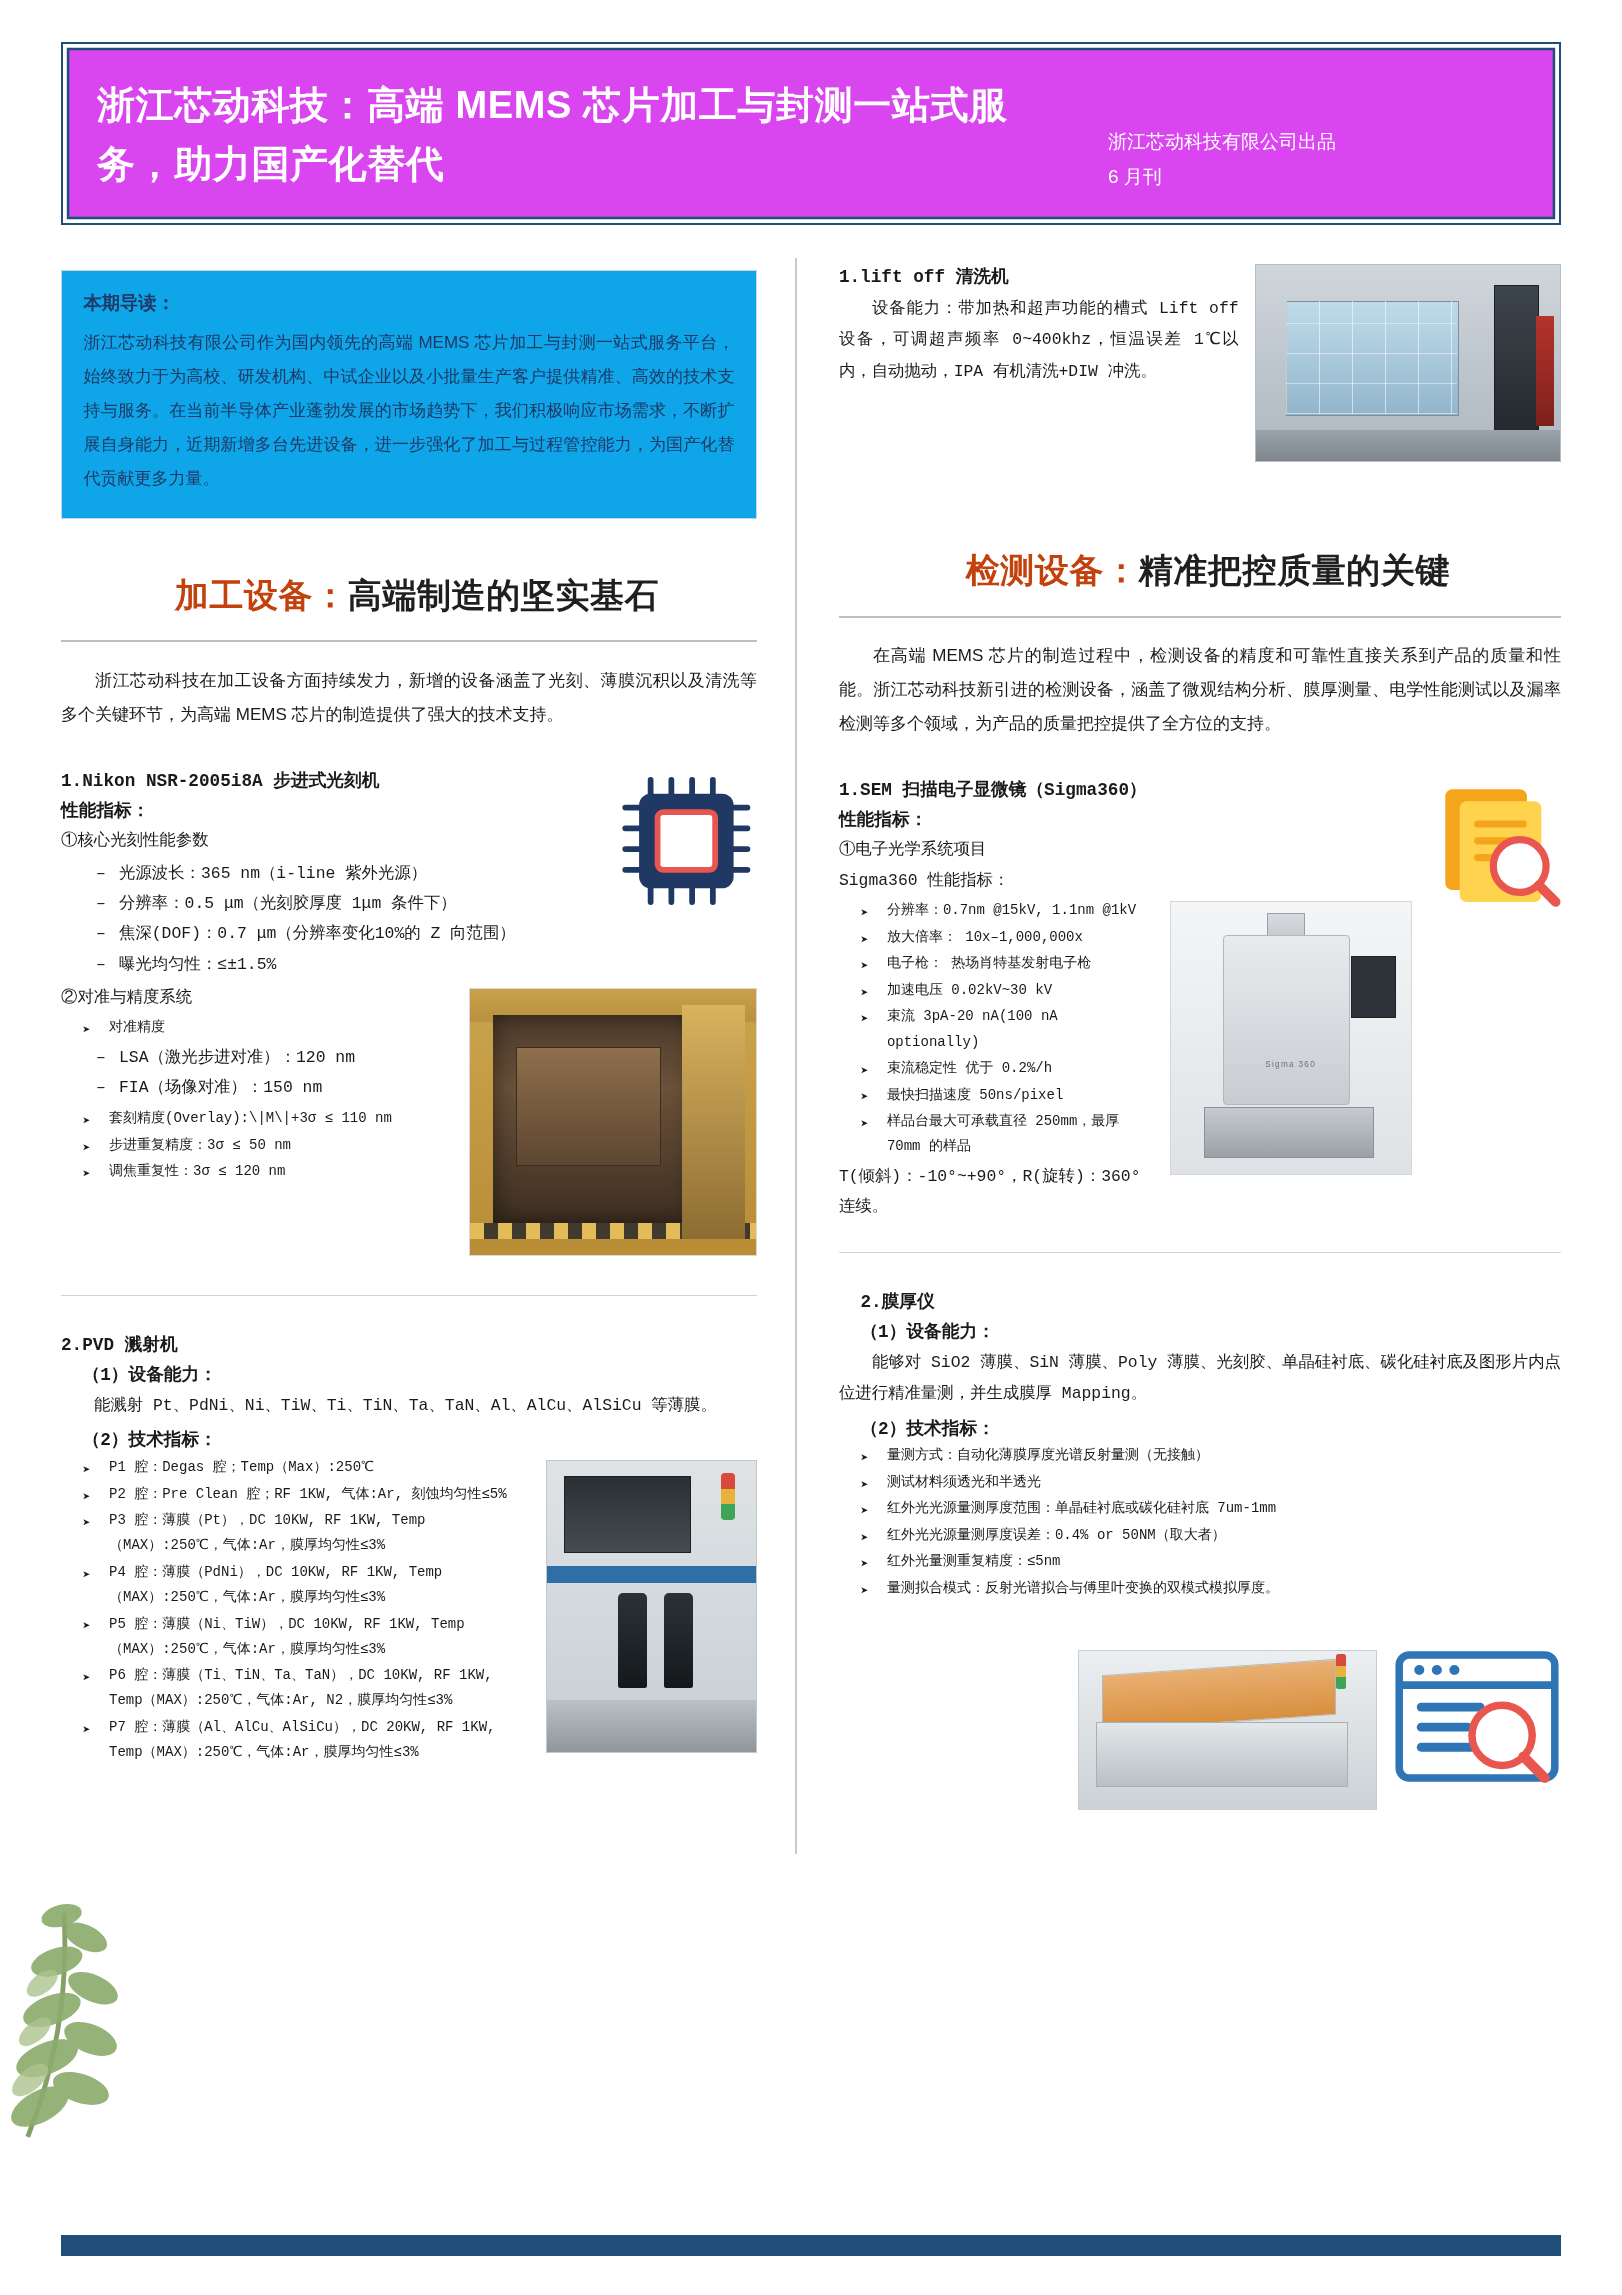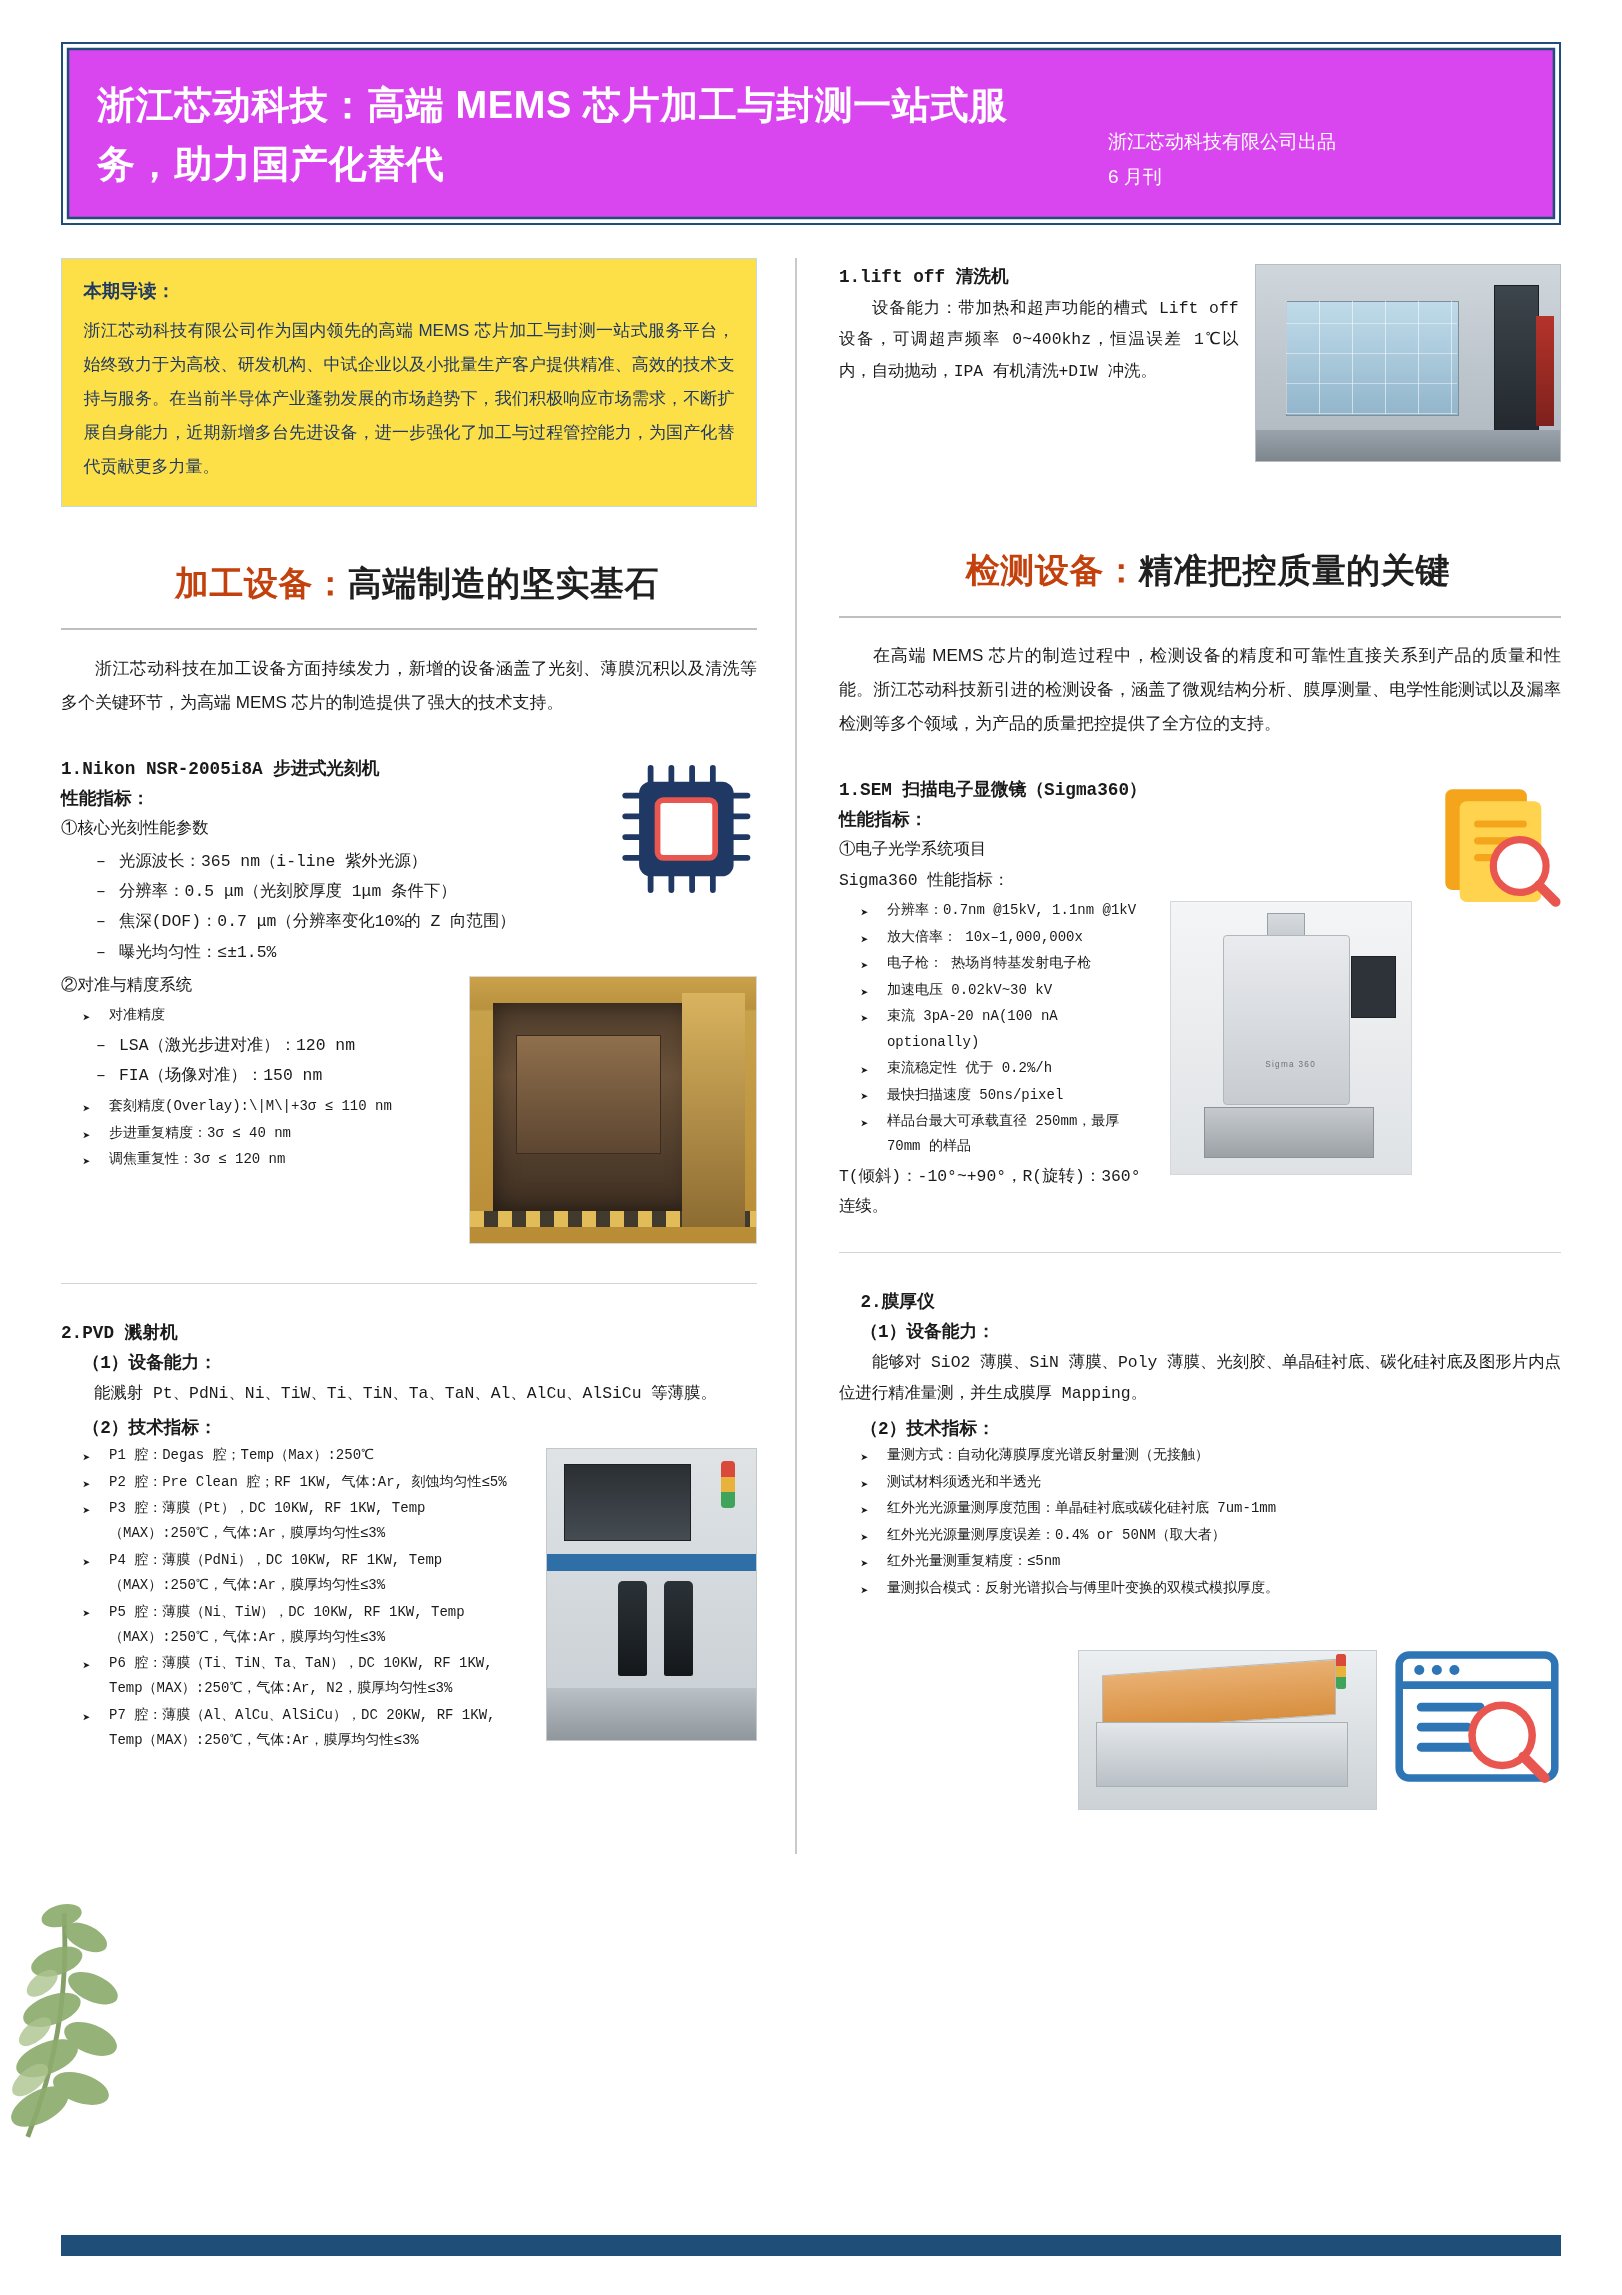--- a/index.html
+++ b/index.html
@@ -74,25 +74,26 @@
     flex: 0 0 auto;
     align-self: stretch;
   }
   .col-right {
     width: 765px;
     padding-left: 42px;
   }
 
   
   .intro-box {
-    background: #fde047;
+    background: #0ea5e9;
     border: 1.3px solid #c2d8ea;
     padding: 19px 21.5px 21.5px 21.5px;
     box-sizing: border-box;
     width: 696px;
+    margin-top: 12px;
   }
   .intro-title {
     font-size: 18.3px;
     font-weight: bold;
     color: #1f3864;
     margin-bottom: 11.4px;
   }
   .intro-text {
     font-size: 17px;
     line-height: 2.0;
@@ -460,21 +461,21 @@
         <div class="eq-line">②对准与精度系统</div>
         <ul class="arrow">
           <li>对准精度</li>
         </ul>
         <ul class="dash">
           <li>LSA（激光步进对准）：120 nm</li>
           <li>FIA（场像对准）：150 nm</li>
         </ul>
         <ul class="arrow">
           <li>套刻精度(Overlay):\|M\|+3σ ≤ 110 nm</li>
-          <li>步进重复精度：3σ ≤ 40 nm</li>
+          <li>步进重复精度：3σ ≤ 50 nm</li>
           <li>调焦重复性：3σ ≤ 120 nm</li>
         </ul>
       </div>
 
       <div class="hr-soft"></div>
 
       <div class="eq clearfix">
         <div class="eq-title">2.PVD 溅射机</div>
         <div class="eq-sub indent-1">（1）设备能力：</div>
         <div class="eq-para">能溅射 Pt、PdNi、Ni、TiW、Ti、TiN、Ta、TaN、Al、AlCu、AlSiCu 等薄膜。</div>

